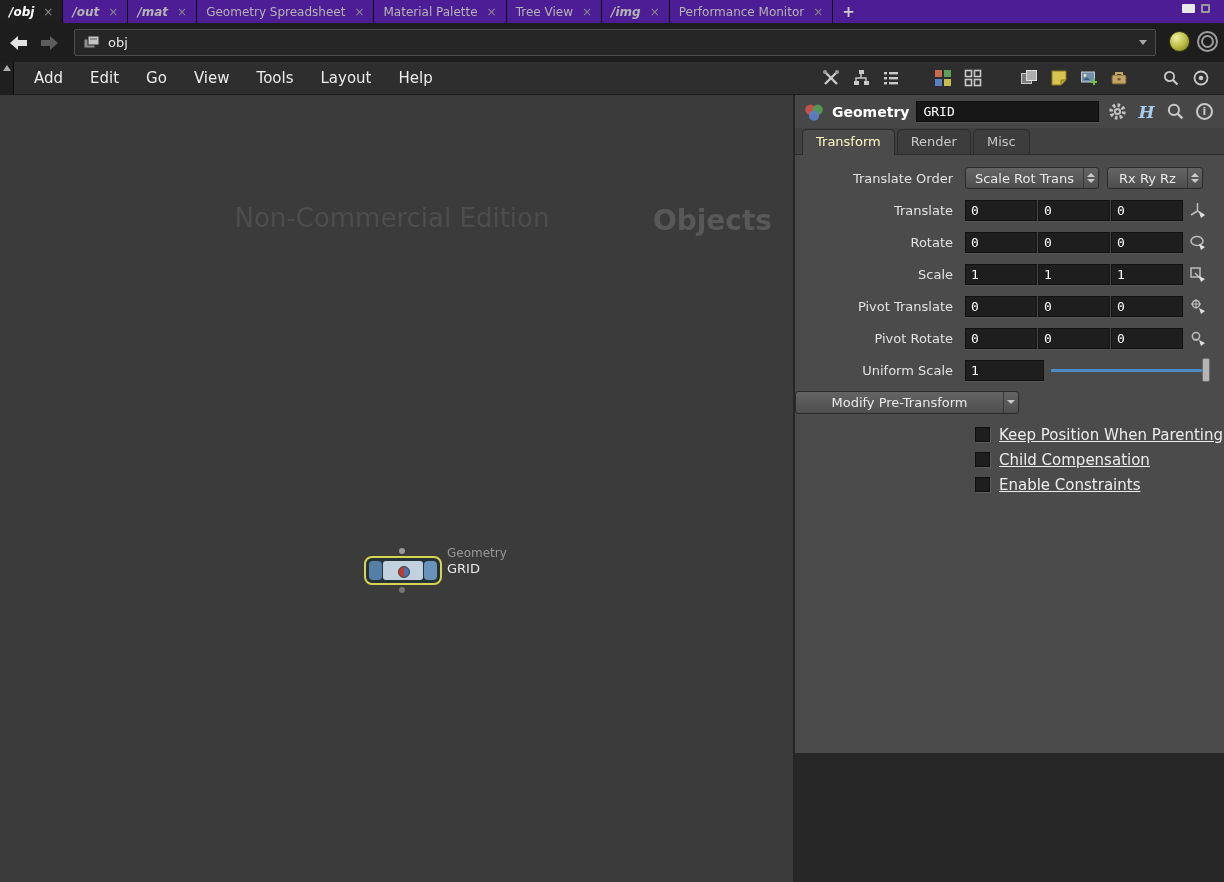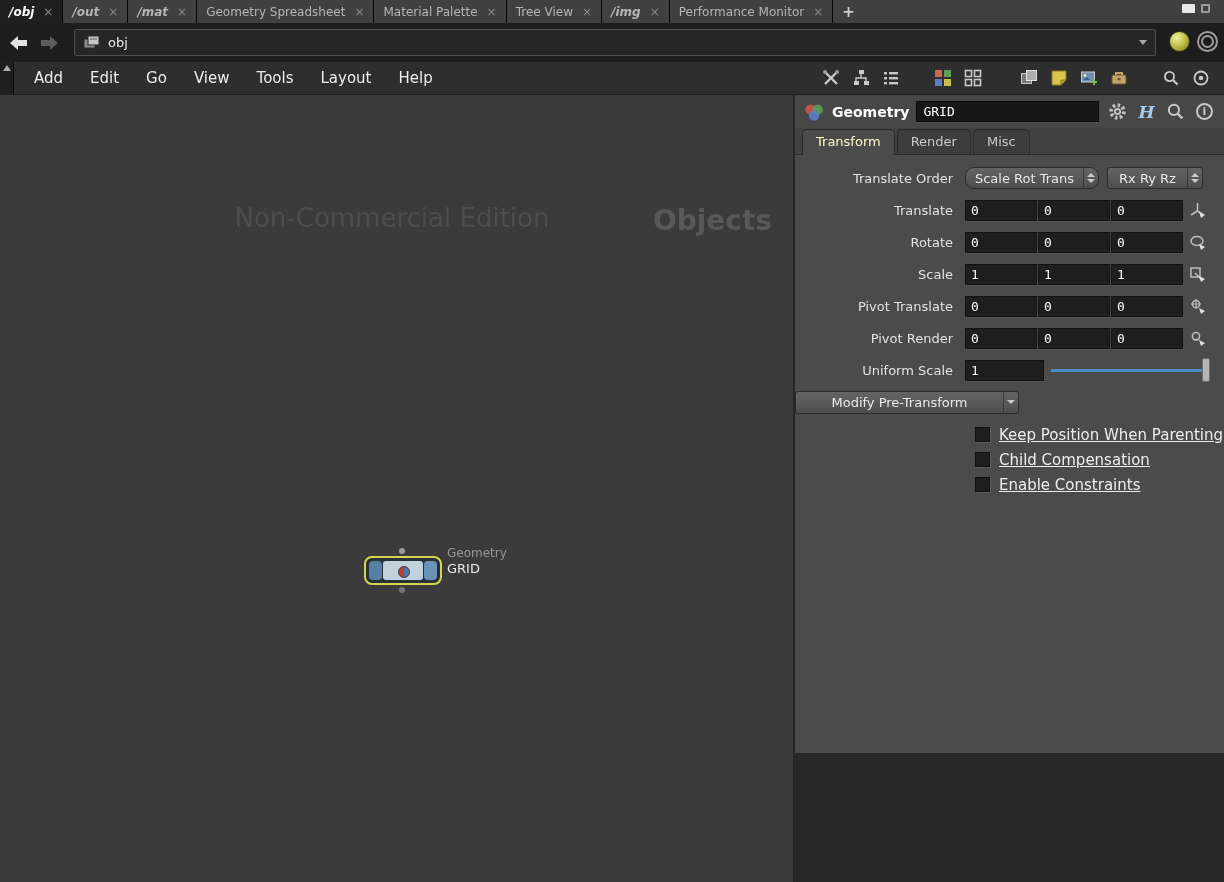--- a/index.html
+++ b/index.html
@@ -2,21 +2,21 @@
 <html><head>
 <meta charset="utf-8">
 <style>
   * { margin:0; padding:0; box-sizing:border-box; }
   html,body { width:1224px; height:882px; overflow:hidden; background:#282828;
     font-family:"DejaVu Sans","Liberation Sans",sans-serif; }
   #app { position:relative; width:1224px; height:882px; }
 
   
   .tabbar { position:absolute; left:0; top:0; width:1224px; height:23px;
-    background:#404040; display:flex; align-items:stretch; }
+    background:#4c1d95; display:flex; align-items:stretch; }
   .dtab { display:flex; align-items:center; padding:0 9px; border-right:1px solid #060606;
     color:#b4b4b4; font-size:12px; cursor:default; }
   .dtab .dtab-label { margin-right:9px; }
   .dtab.emph .dtab-label { font-weight:bold; font-style:italic; }
   .dtab.active { background:#1f1f1f; color:#ffffff; }
   .dtab-close { color:#8a8a8a; font-size:12px; line-height:1; }
   .newtab { display:flex; align-items:center; padding:0 9px; color:#cfcfcf;
     font-size:15px; font-weight:bold; }
   .tabbar-right { position:absolute; right:14px; top:4px; display:flex; gap:6px; align-items:center; }
   .winico1 { width:13px; height:9px; background:#e8e8e8; border-radius:1px; }
@@ -108,21 +108,21 @@
 
   .dd { height:22px; background:linear-gradient(#646464,#4e4e4e); border:1px solid #2b2b2b;
     border-radius:3px; display:flex; align-items:center; color:#e8e8e8; font-size:13px; }
   .dd-text { flex:1; text-align:center; padding:0 4px; white-space:nowrap; }
   .dd-spin { width:15px; align-self:stretch; border-left:1px solid #3a3a3a;
     display:flex; flex-direction:column; align-items:center; justify-content:center; gap:2px; }
   .tri-up { width:0; height:0; border-left:4px solid transparent; border-right:4px solid transparent;
     border-bottom:4px solid #c9c9c9; }
   .tri-down { width:0; height:0; border-left:4px solid transparent; border-right:4px solid transparent;
     border-top:4px solid #c9c9c9; }
-  .dd1 { width:134px; margin-right:8px;border-radius:9px; } .dd2 { width:96px; }
+  .dd1 { width:134px; margin-right:8px; } .dd2 { width:96px; }
 
   .slider { position:relative; width:155px; height:24px; margin-left:7px; }
   .slider-track { position:absolute; left:0; right:4px; top:11px; height:3px; background:#4a8cc6; }
   .slider-handle { position:absolute; right:-4px; top:0; width:8px; height:24px;
     background:#b5b5b5; border:1px solid #6e6e6e; border-radius:2px; }
 
   .bigdd { width:224px; height:23px; }
   .crow { display:flex; align-items:center; height:25px; margin-left:180px; }
   .checkbox { width:15px; height:15px; background:#1e1e1e; border:1px solid #101010;
     box-shadow:1px 1px 0 rgba(255,255,255,0.10); margin-right:9px; }
@@ -429,21 +429,21 @@
           <svg width="17" height="17" viewBox="0 0 17 17">
             <circle cx="7" cy="6" r="3.6" fill="none" stroke="#bdbdbd" stroke-width="1.5"></circle>
             <line x1="7" y1="1" x2="7" y2="11" stroke="#bdbdbd" stroke-width="1"></line>
             <line x1="2" y1="6" x2="12" y2="6" stroke="#bdbdbd" stroke-width="1"></line>
             <polygon points="10,10 16,13 12,16" fill="#e0e0e0"></polygon>
           </svg>
         </div>
       </div>
 
       <div class="prow">
-        <div class="plabel">Pivot Render</div>
+        <div class="plabel">Pivot Rotate</div>
         <div class="pfields">
           <div class="pfield">0</div>
           <div class="pfield">0</div>
           <div class="pfield">0</div>
         </div>
         <div class="phandle">
           <svg width="17" height="17" viewBox="0 0 17 17">
             <circle cx="7" cy="6" r="3.6" fill="none" stroke="#bdbdbd" stroke-width="1.5"></circle>
             <path d="M3.5 9 A5 5 0 0 0 10.5 9" fill="none" stroke="#bdbdbd" stroke-width="1"></path>
             <polygon points="10,10 16,13 12,16" fill="#e0e0e0"></polygon>

